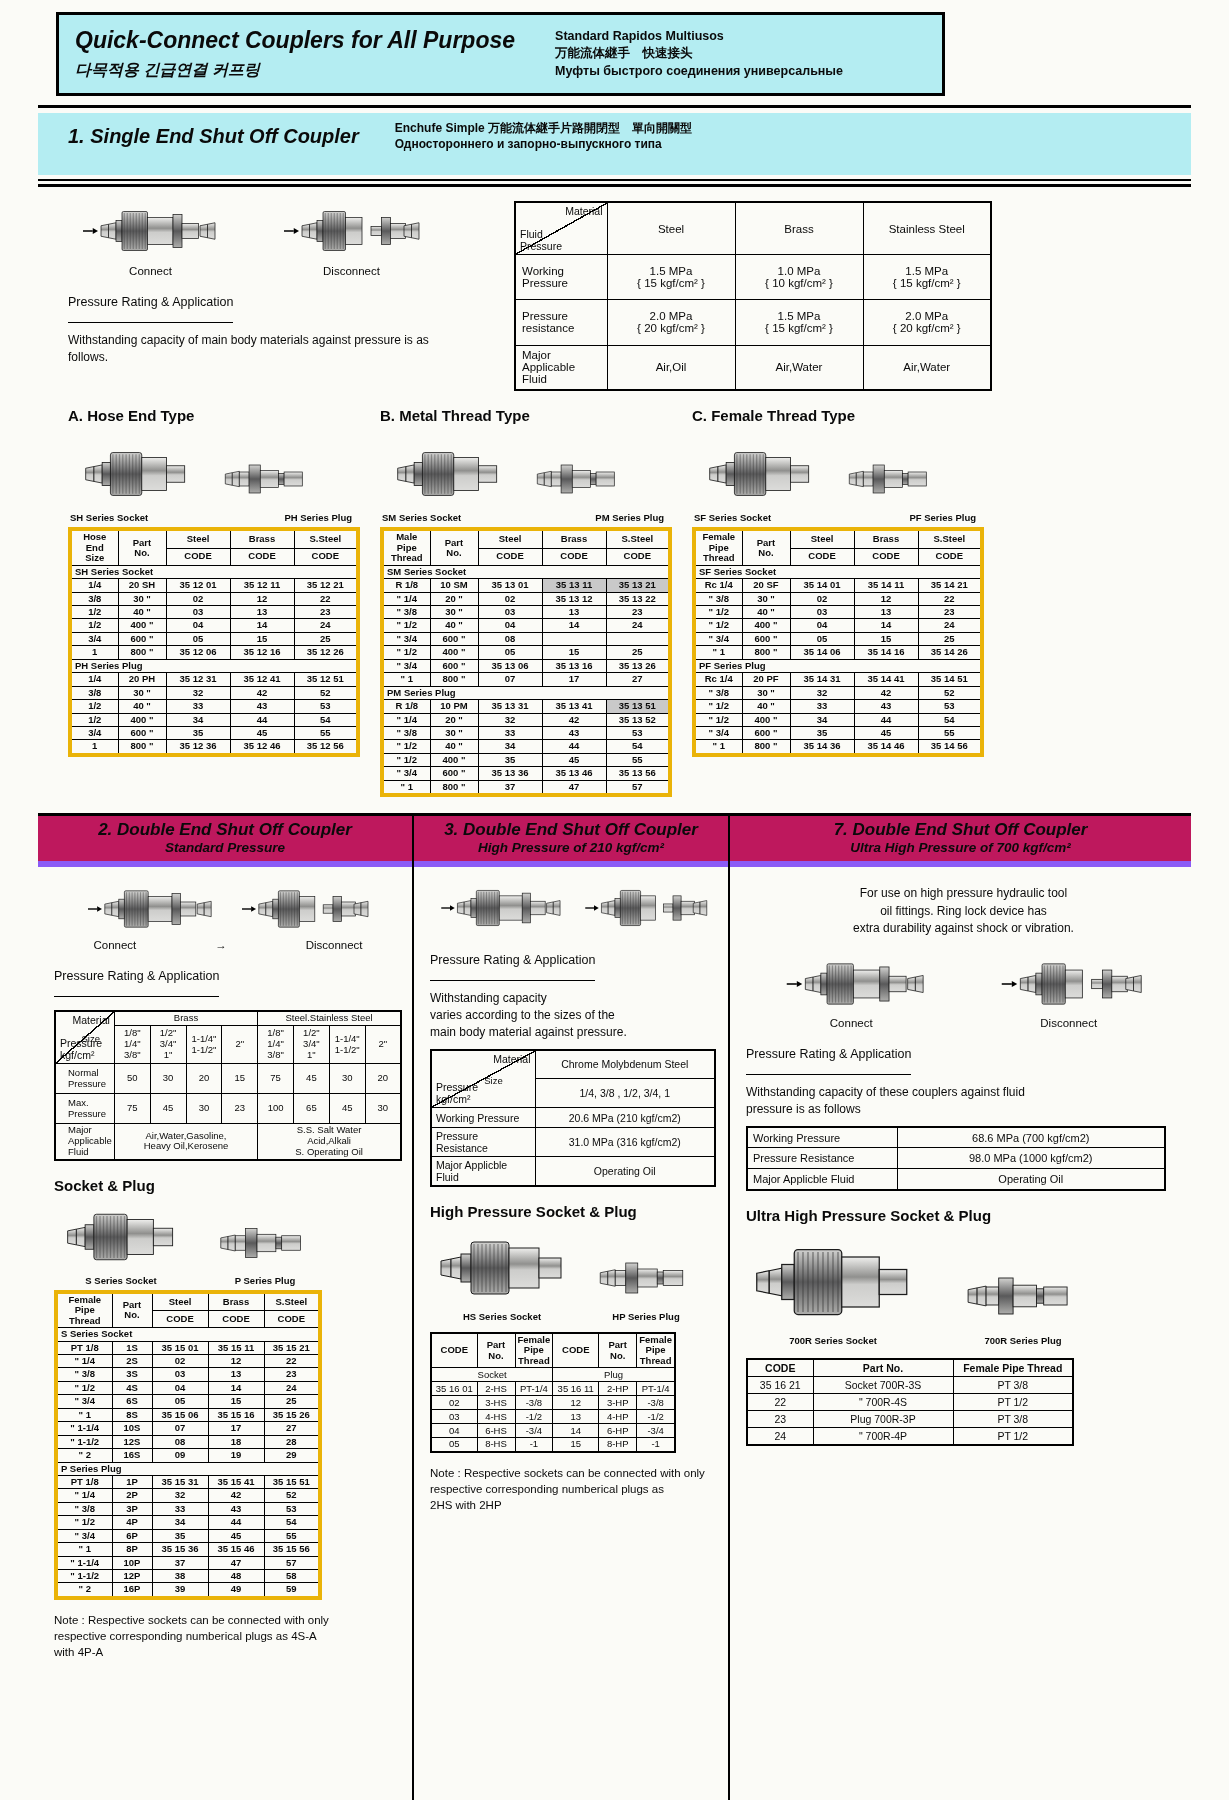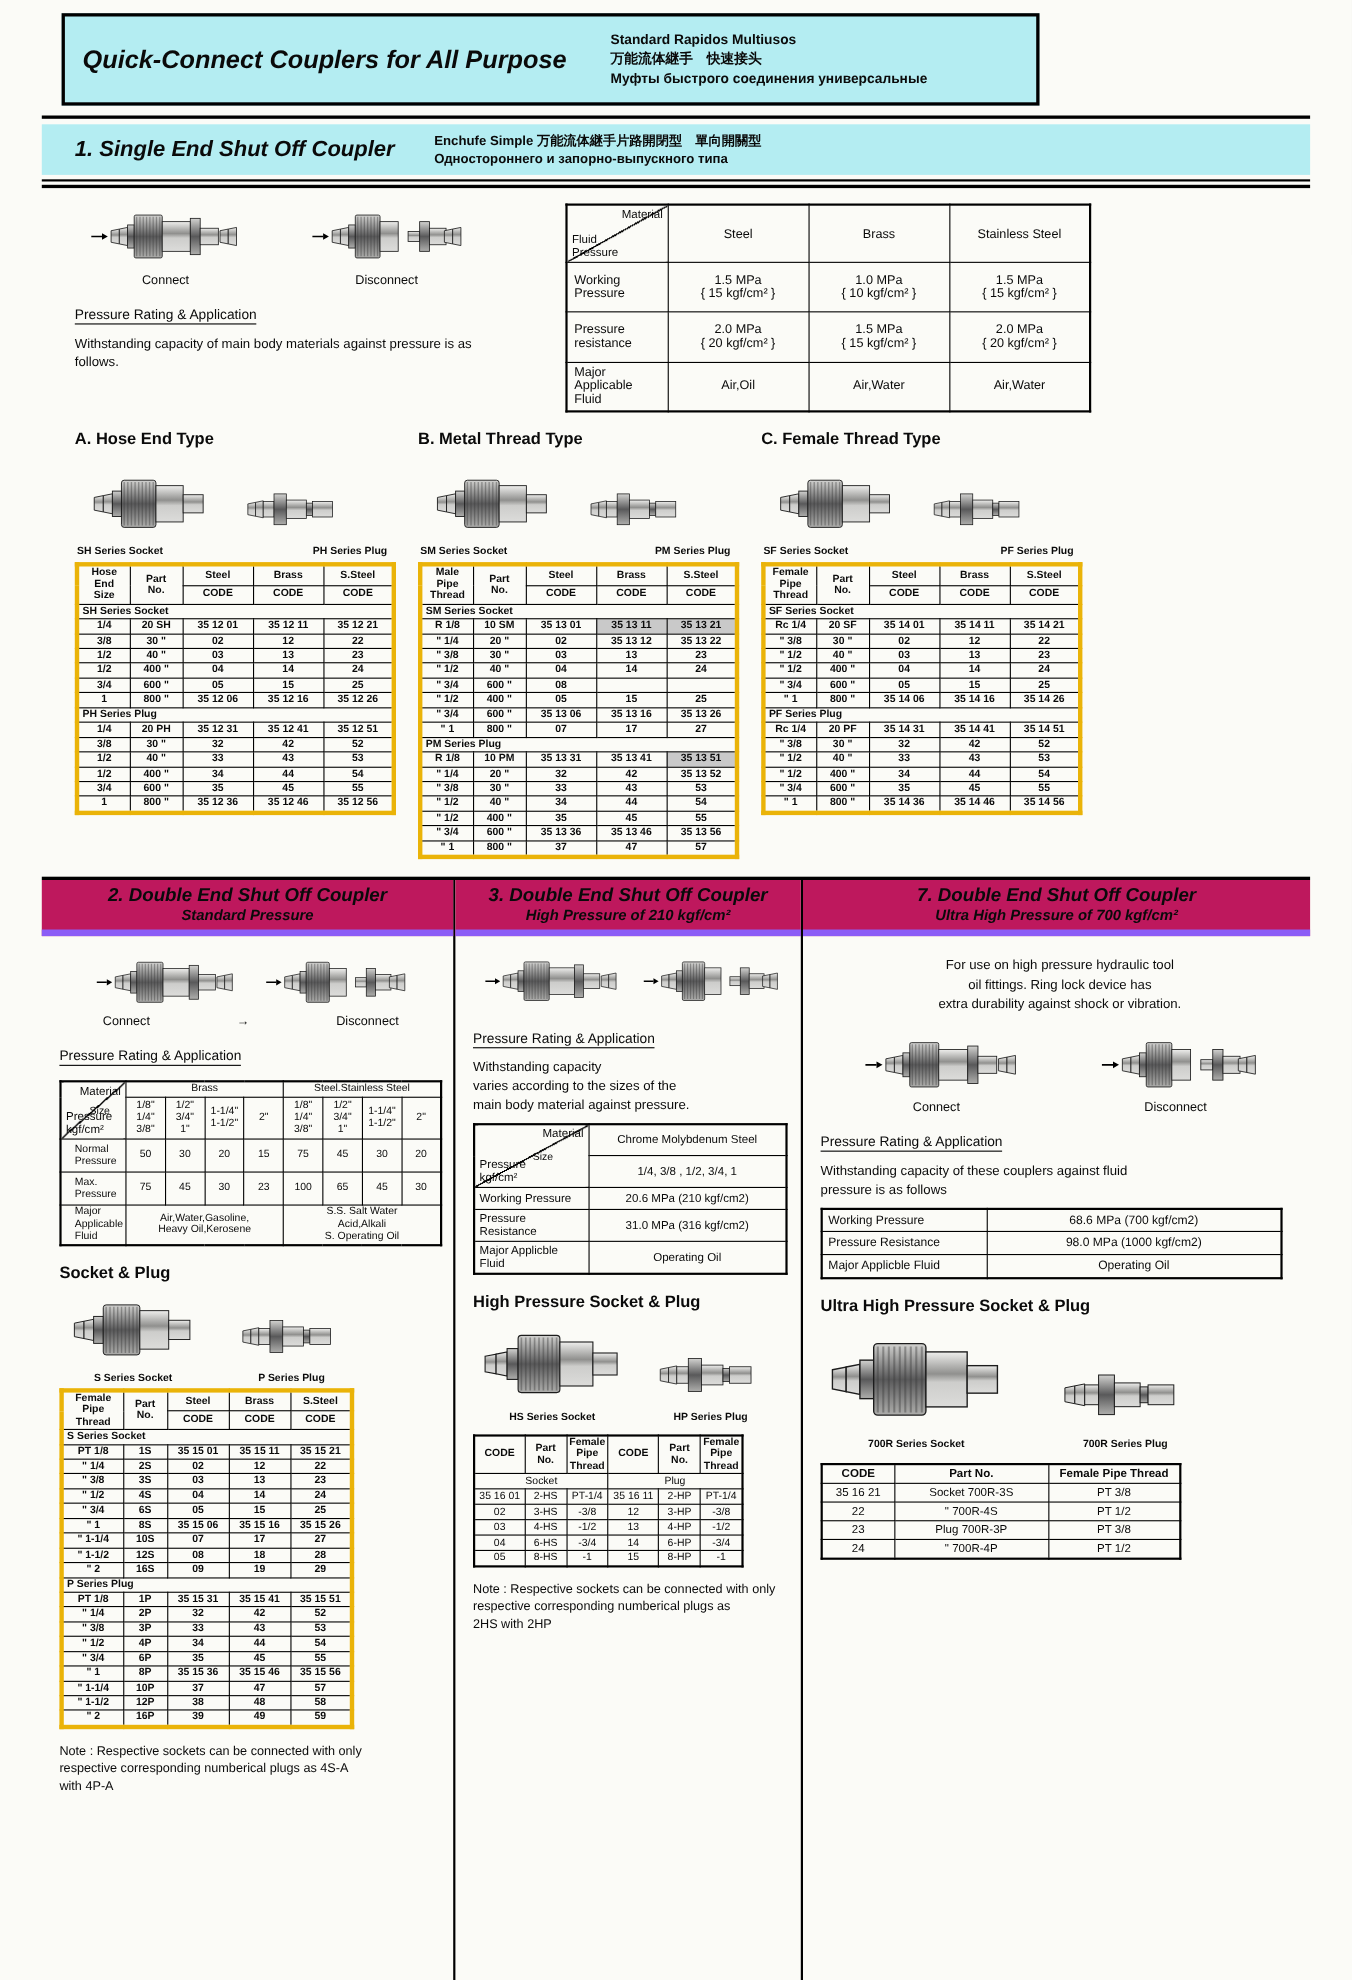--- a/index.html
+++ b/index.html
@@ -5,32 +5,32 @@
 *{box-sizing:border-box;margin:0;padding:0}
 body{background:#e8e8e4;font-family:"Liberation Sans",sans-serif;color:#0a0a0a}
 .page{width:1229px;height:1800px;background:#fbfbf7;padding:12px 38px 0;position:relative;overflow:hidden}
 .ml,td,th{white-space:pre-line}
 
 .tbox{width:889px;margin-left:18px;border:3px solid #000;background:#b4edf2;display:flex;align-items:center;gap:40px;padding:8px 16px;height:84px}
 .t-main{font-size:23px;font-weight:bold;font-style:italic}
 .t-kr{font-size:16px;font-weight:bold;font-style:italic;margin-top:6px}
 .t-right{font-size:12.5px;font-weight:bold;line-height:1.4}
 .hr3{border-top:3px solid #000;margin-top:9px}
-.band1{background:#b4edf2;display:flex;align-items:center;gap:36px;padding:7px 10px 7px 30px;margin-top:5px}
+.band1{background:#b4edf2;display:flex;align-items:center;gap:36px;padding:7px 10px 23px 30px;margin-top:5px}
 .band1 .bt{font-size:20px;font-weight:bold;font-style:italic}
 .band1 .bs{font-size:12px;font-weight:bold;line-height:1.35}
 .dblrule{height:8px;border-top:2px solid #000;border-bottom:3px solid #000;margin-top:4px}
 
 .s1top{display:flex;margin-top:14px;padding-left:30px}
 .s1left{width:430px}
 .draws{display:flex;gap:36px;align-items:center}
 .draw{text-align:center}
 .draw .prod{display:block;width:165px;height:60px}
 .cap{font-size:11.5px;margin-top:4px}
-.ulhead{display:inline-block;font-size:12.5px;border-bottom:1px solid #000;padding-bottom:1px;margin:18px 0 9px}
+.ulhead{display:inline-block;font-size:12.5px;border-bottom:1px solid #000;padding-bottom:13px;margin:18px 0 9px}
 .para{font-size:12px;line-height:1.4;width:400px}
 .ptable{border-collapse:collapse;border:2px solid #000;margin-left:16px;height:190px}
 .ptable td,.ptable th{border:1px solid #000;font-size:11.5px;text-align:center;padding:2px 6px;font-weight:normal}
 .ptable th{height:52px}
 .ptable tbody td{height:45px}
 .ptable .lab{text-align:left;padding-left:6px}
 .w92{width:92px}.w128{width:128px}
 .diag{position:relative;background-image:linear-gradient(to bottom right,transparent calc(50% - .7px),#000 calc(50% - .7px),#000 calc(50% + .7px),transparent calc(50% + .7px))}
 .dtr{position:absolute;top:2px;right:4px;font-size:10.5px}
 .dbl2{position:absolute;bottom:2px;left:4px;font-size:10.5px;text-align:left}
@@ -98,20 +98,21 @@
 .prod svg{width:100%;height:100%;display:block}
 </style>
 </head>
 <body>
 
 <div class="page">
 
   <div class="tbox">
     <div>
       <div class="t-main">Quick-Connect Couplers for All Purpose</div>
+      <div class="t-kr">다목적용 긴급연결 커프링</div>
     </div>
     <div class="t-right">
       <div>Standard Rapidos Multiusos</div>
       <div>万能流体継手　快速接头</div>
       <div>Муфты быстрого соединения универсальные</div>
     </div>
   </div>
 
   <div class="hr3"></div>
 

